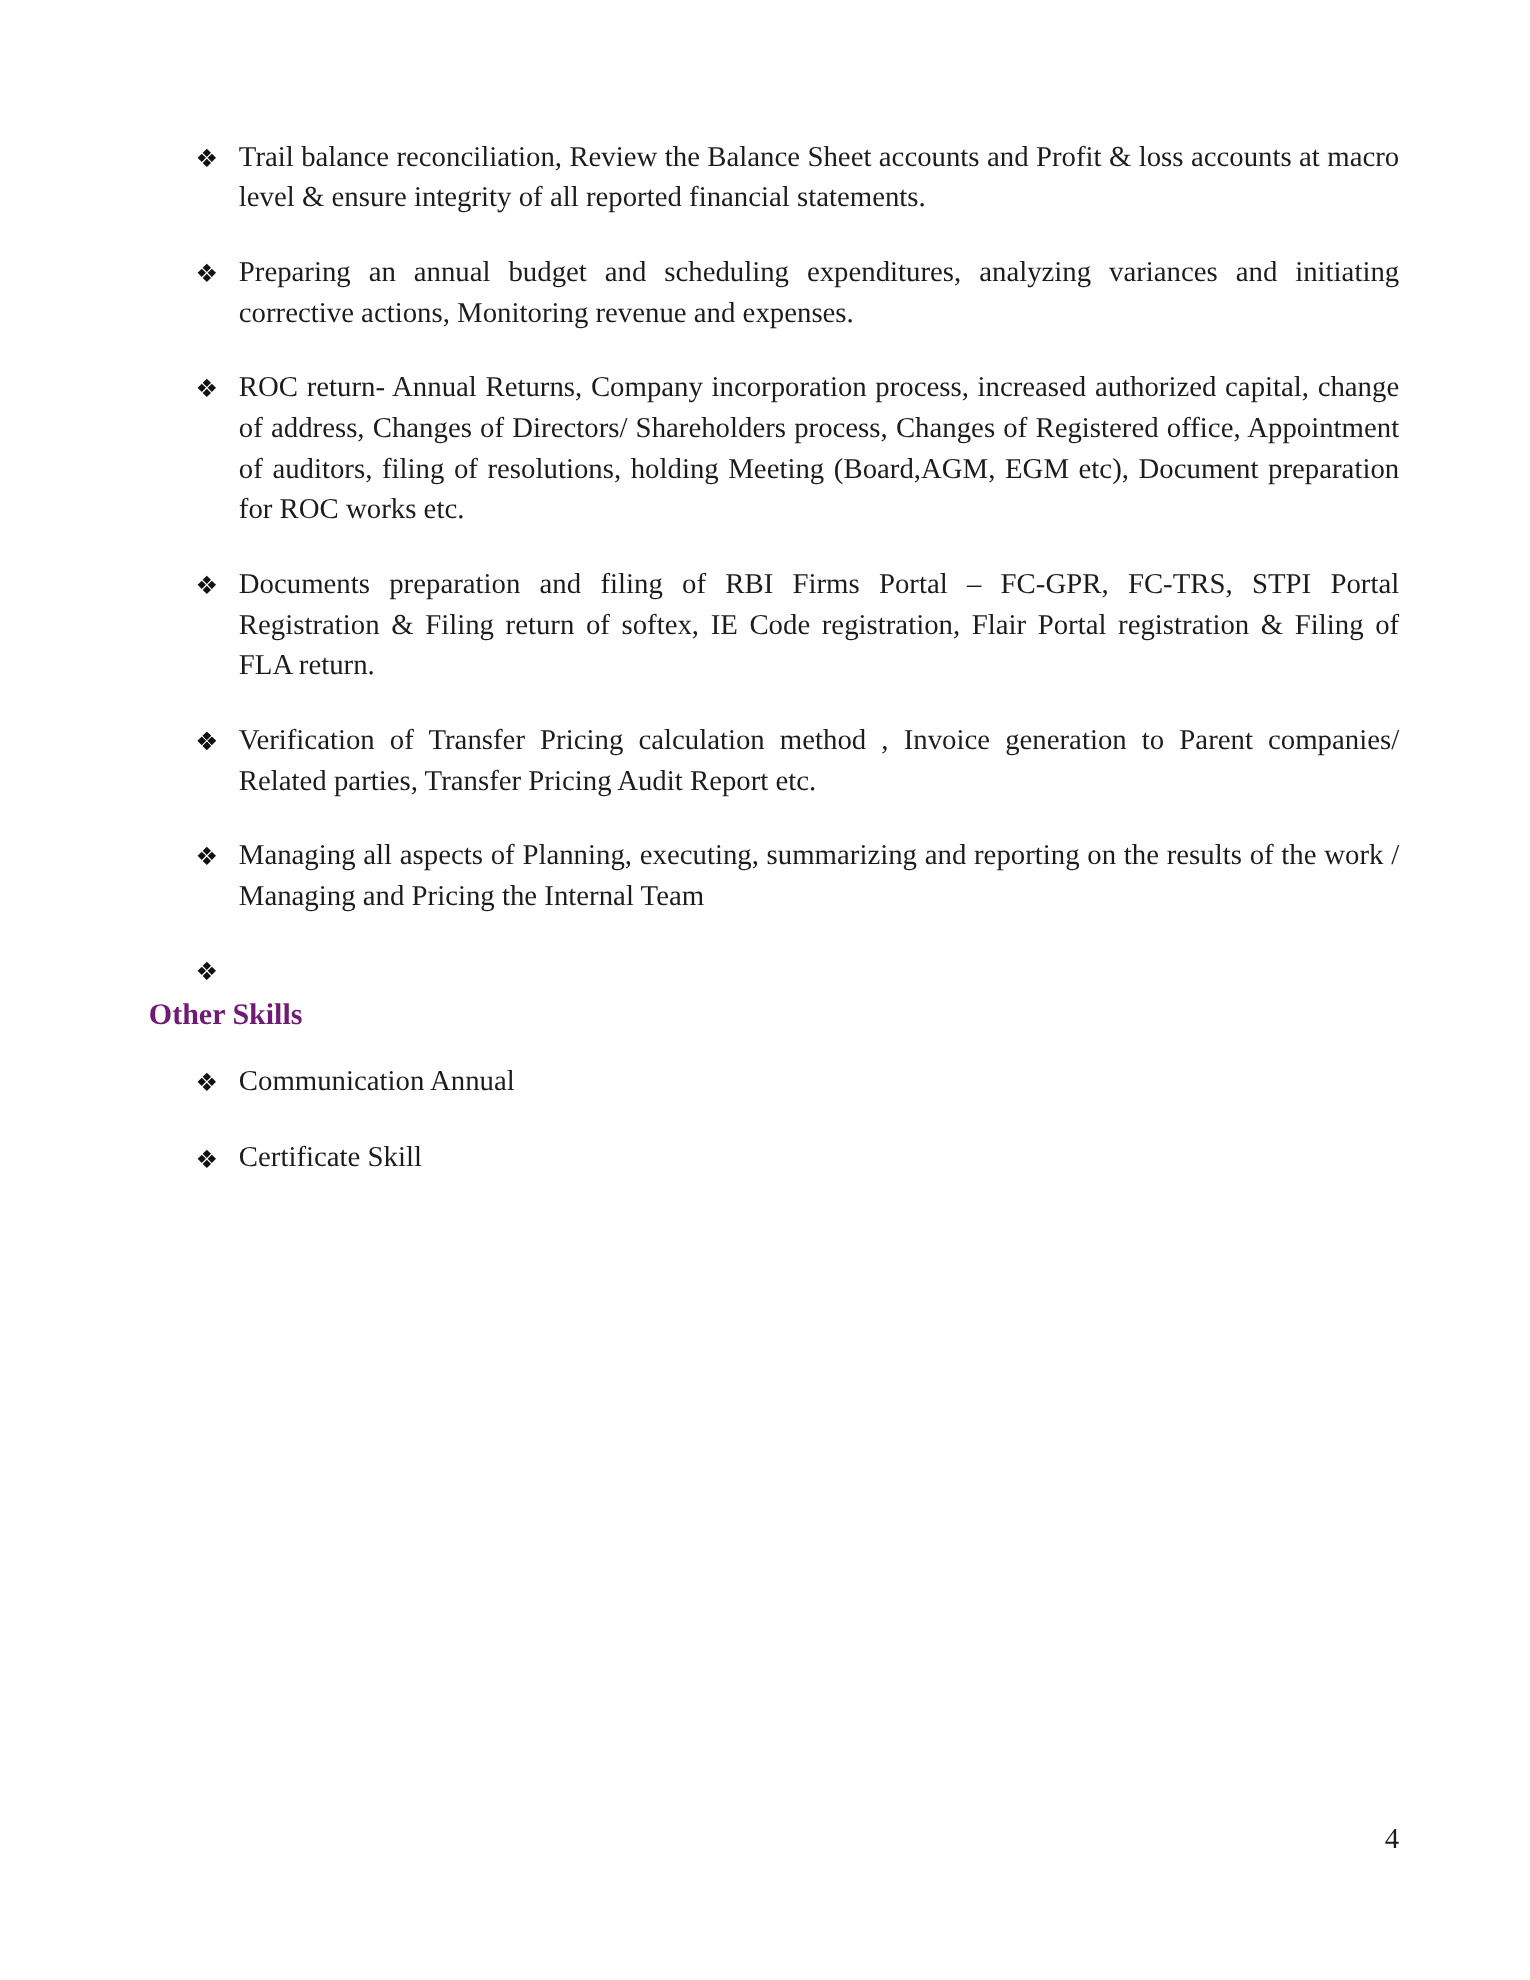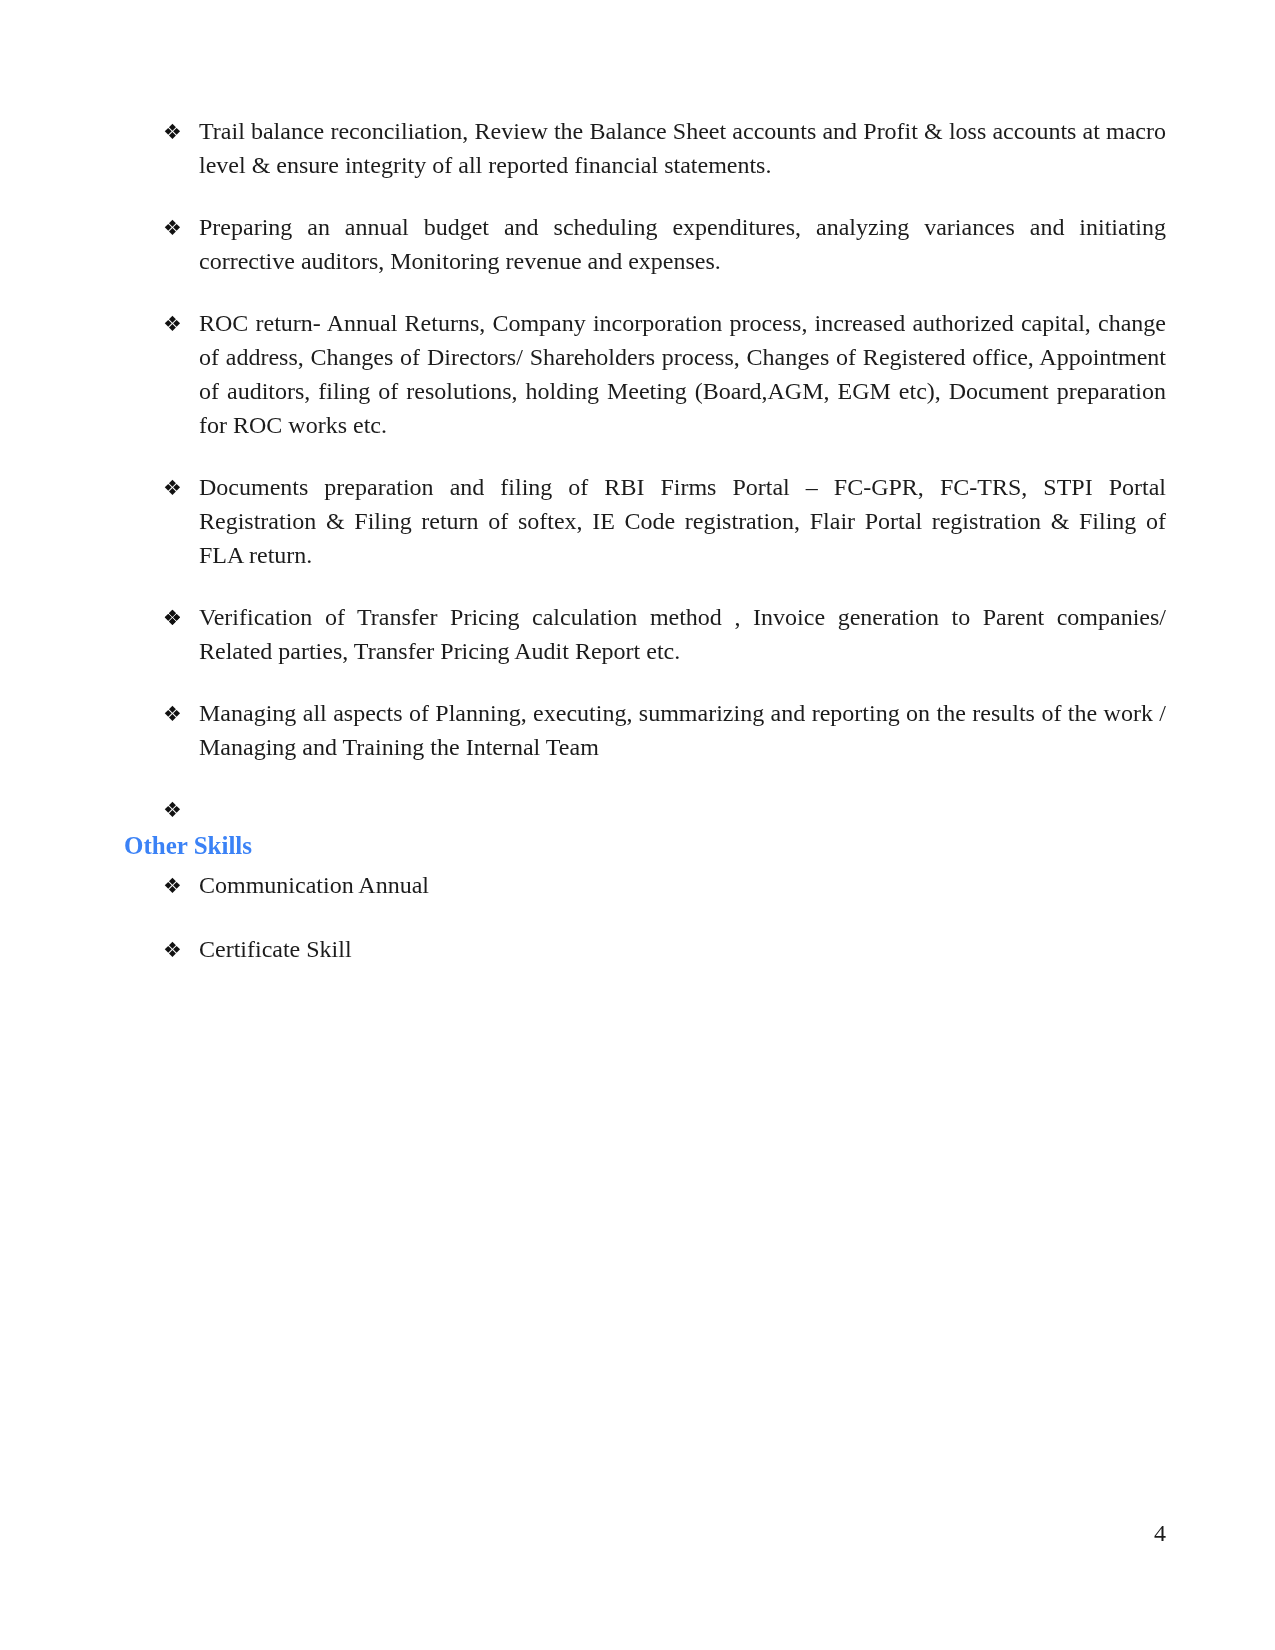--- a/index.html
+++ b/index.html
@@ -40,23 +40,23 @@
     color: #111111;
   }
   ul.skills-list li {
     text-align: left;
     margin-bottom: 30px;
   }
   h2.section-heading {
     font-size: 25px;
     line-height: 36px;
     font-weight: bold;
-    color: #3b82f6;
+    color: #701a75;
     margin-top: 64px;
-    margin-bottom: 4px;
+    margin-bottom: 20px;
   }
   .page-number {
     position: absolute;
     top: 1516px;
     right: 109px;
     font-size: 24px;
     line-height: 34px;
     text-align: right;
   }
 </style>
@@ -66,40 +66,40 @@
 <div class="page">
   <div class="content">
 
     <ul class="bullet-list">
       <li>
         <span class="bullet">❖</span>
         <span>Trail balance reconciliation, Review the Balance Sheet accounts and Profit &amp; loss accounts at macro level &amp; ensure integrity of all reported financial statements.</span>
       </li>
       <li>
         <span class="bullet">❖</span>
-        <span>Preparing an annual budget and scheduling expenditures, analyzing variances and initiating corrective auditors, Monitoring revenue and expenses.</span>
+        <span>Preparing an annual budget and scheduling expenditures, analyzing variances and initiating corrective actions, Monitoring revenue and expenses.</span>
       </li>
       <li>
         <span class="bullet">❖</span>
         <span>ROC return- Annual Returns, Company incorporation process, increased authorized capital, change of address, Changes of Directors/ Shareholders process, Changes of Registered office, Appointment of auditors, filing of resolutions, holding Meeting (Board,AGM, EGM etc), Document preparation for ROC works etc.</span>
       </li>
       <li>
         <span class="bullet">❖</span>
         <span>Documents preparation and filing of RBI Firms Portal – FC-GPR, FC-TRS, STPI Portal Registration &amp; Filing return of softex, IE Code registration, Flair Portal registration &amp; Filing of FLA return.</span>
       </li>
       <li>
         <span class="bullet">❖</span>
       </li>
       <li>
         <span class="bullet">❖</span>
         <span>Verification of Transfer Pricing calculation method , Invoice generation to Parent companies/ Related parties, Transfer Pricing Audit Report etc.</span>
       </li>
       <li>
         <span class="bullet">❖</span>
-        <span>Managing all aspects of Planning, executing, summarizing and reporting on the results of the work / Managing and Training the Internal Team</span>
+        <span>Managing all aspects of Planning, executing, summarizing and reporting on the results of the work / Managing and Pricing the Internal Team</span>
       </li>
       <li>
         <span class="bullet">❖</span>
       </li>
     </ul>
 
     <h2 class="section-heading">Other Skills</h2>
 
     <ul class="bullet-list skills-list">
       <li>

